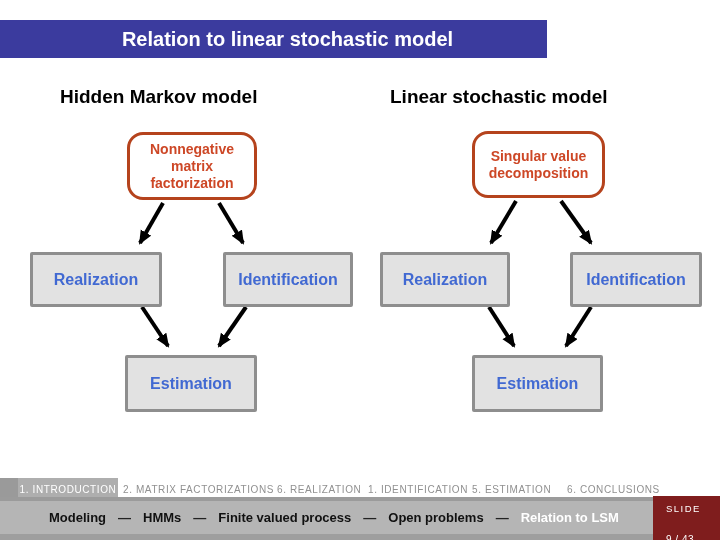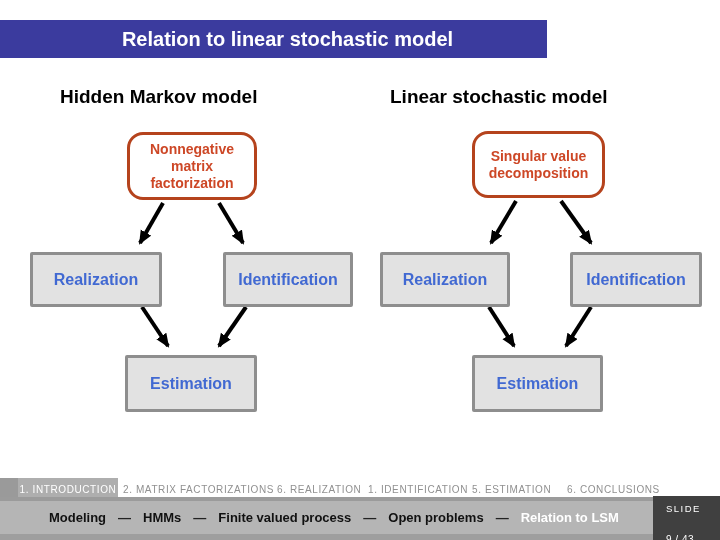--- a/index.html
+++ b/index.html
@@ -59,21 +59,21 @@
   .footer-band{
     position:absolute;left:0;top:501px;width:653px;height:33px;background:#b5b5b5;
     line-height:33px;padding-left:49px;box-sizing:border-box;white-space:nowrap;
     font-size:13px;font-weight:bold;color:#111111;
   }
   .footer-band .sep{margin:0 12px;color:#222222;}
   .footer-band .active-section{color:#ffffff;}
   .footer-band span{cursor:pointer;}
   .footer-bottomstrip{position:absolute;left:0;top:534px;width:653px;height:6px;background:#9e9e9e;}
   .slide-badge{
-    position:absolute;left:653px;top:496px;width:67px;height:44px;background:#404040;
+    position:absolute;left:653px;top:496px;width:67px;height:44px;background:#7f1d1d;
     box-sizing:border-box;padding:7px 12px 0 13px;color:#ffffff;
   }
   .slide-badge .lbl{font-size:9.5px;letter-spacing:1.5px;}
   .slide-badge .num{font-size:10px;margin-top:20px;letter-spacing:0.5px;}
 </style>
 </head>
 <body>
 
 <div class="slide">
 

